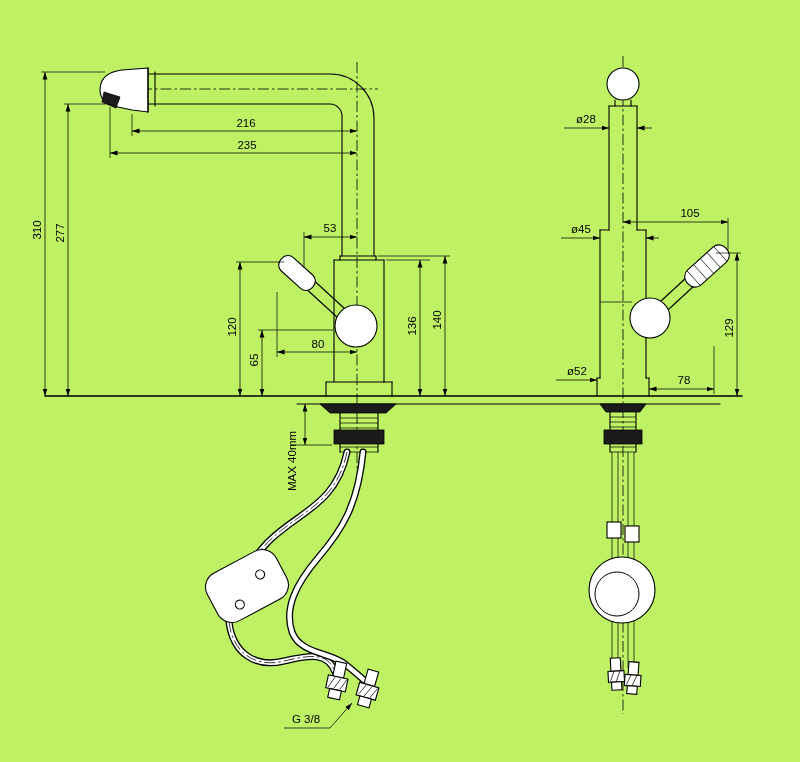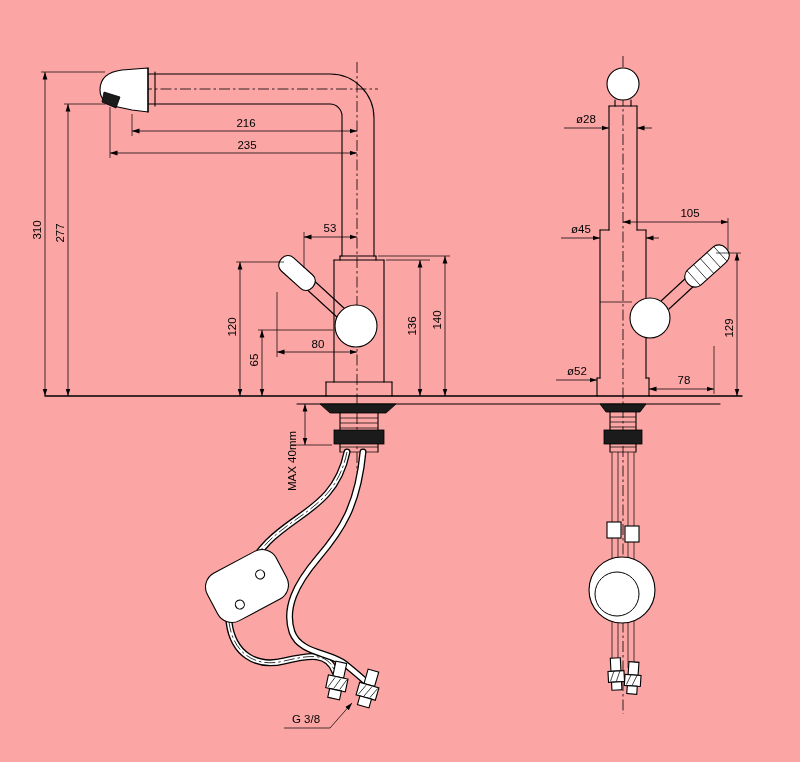--- a/index.html
+++ b/index.html
@@ -1,16 +1,16 @@
 <!DOCTYPE html>
 <html><head>
 <meta charset="utf-8">
 <style>
   html,body{margin:0;padding:0;background:#fff;}
-  .stage{width:800px;height:762px;background:#fca5a5;position:relative;overflow:hidden;}
+  .stage{width:800px;height:762px;background:#bef264;position:relative;overflow:hidden;}
   svg{display:block;}
   text{font:11.5px "Liberation Sans", sans-serif;fill:#000;}
   .ol{fill:none;stroke:#000;stroke-width:1.1;stroke-linejoin:round;stroke-linecap:round;}
   .thk{stroke-width:1.4;}
   .dim{fill:none;stroke:#000;stroke-width:.75;}
   .ext{fill:none;stroke:#000;stroke-width:.7;}
   .cl{fill:none;stroke:#000;stroke-width:.8;stroke-dasharray:11 3 2.5 3;}
   .dk{fill:#1b1b1b;stroke:#000;stroke-width:.8;}
   .wh{fill:#fff;stroke:#000;stroke-width:1.1;}
   .hoseB{fill:none;stroke:#000;stroke-width:7;stroke-linecap:round;}

